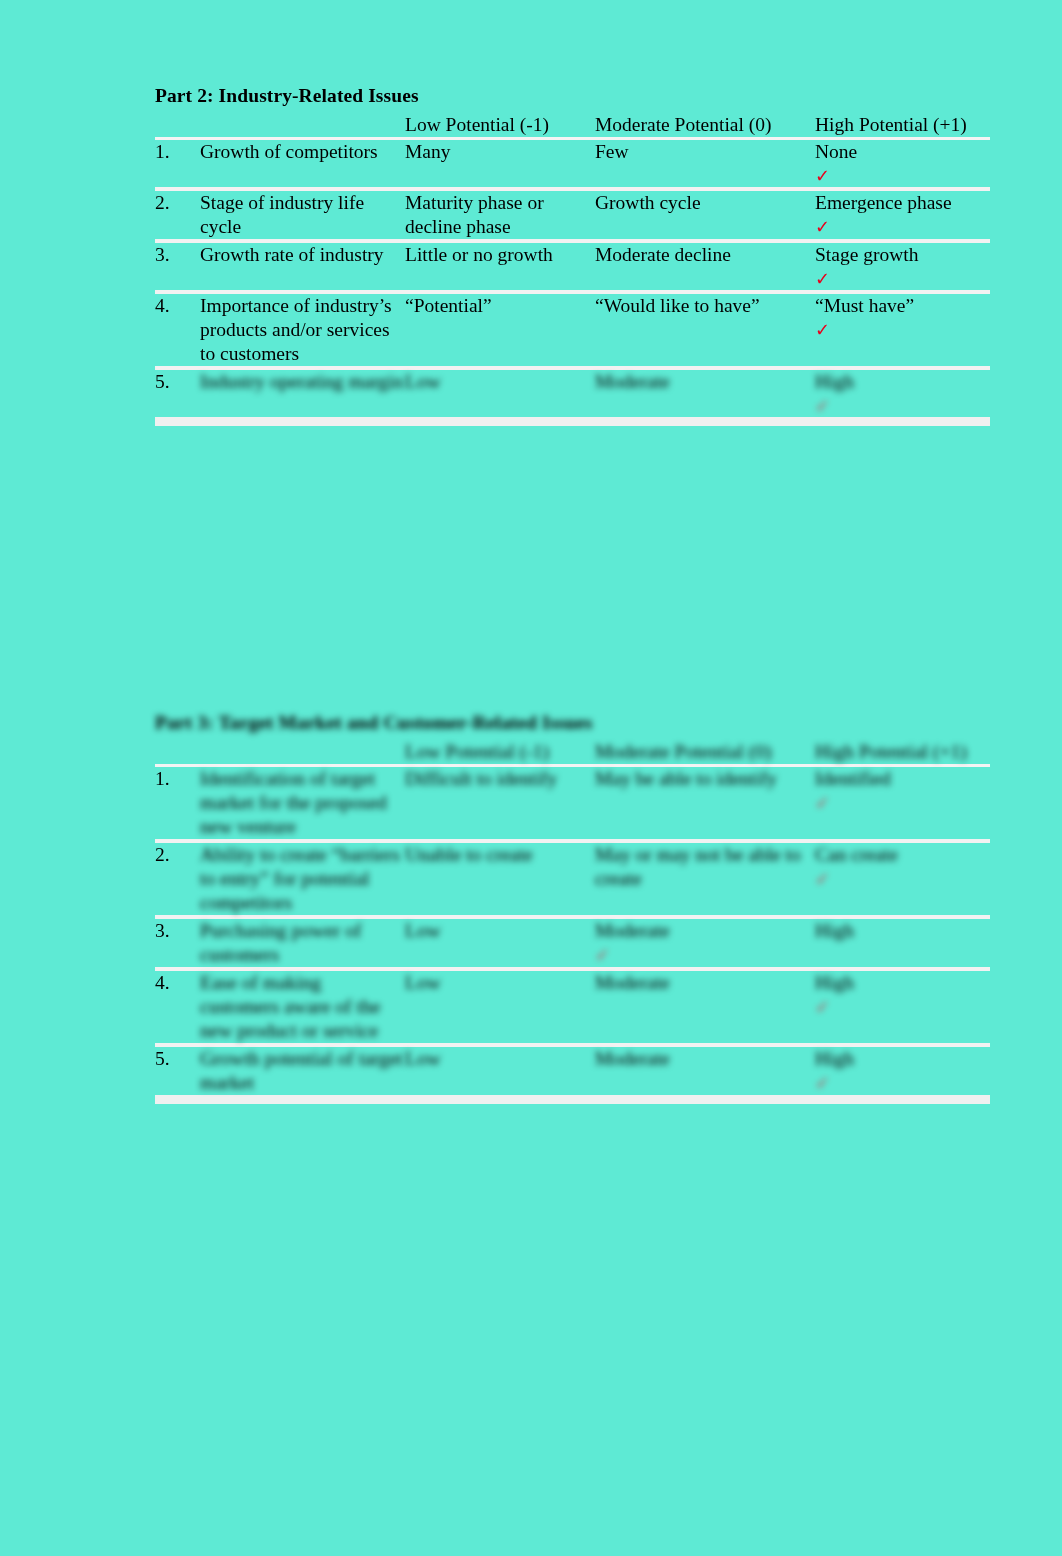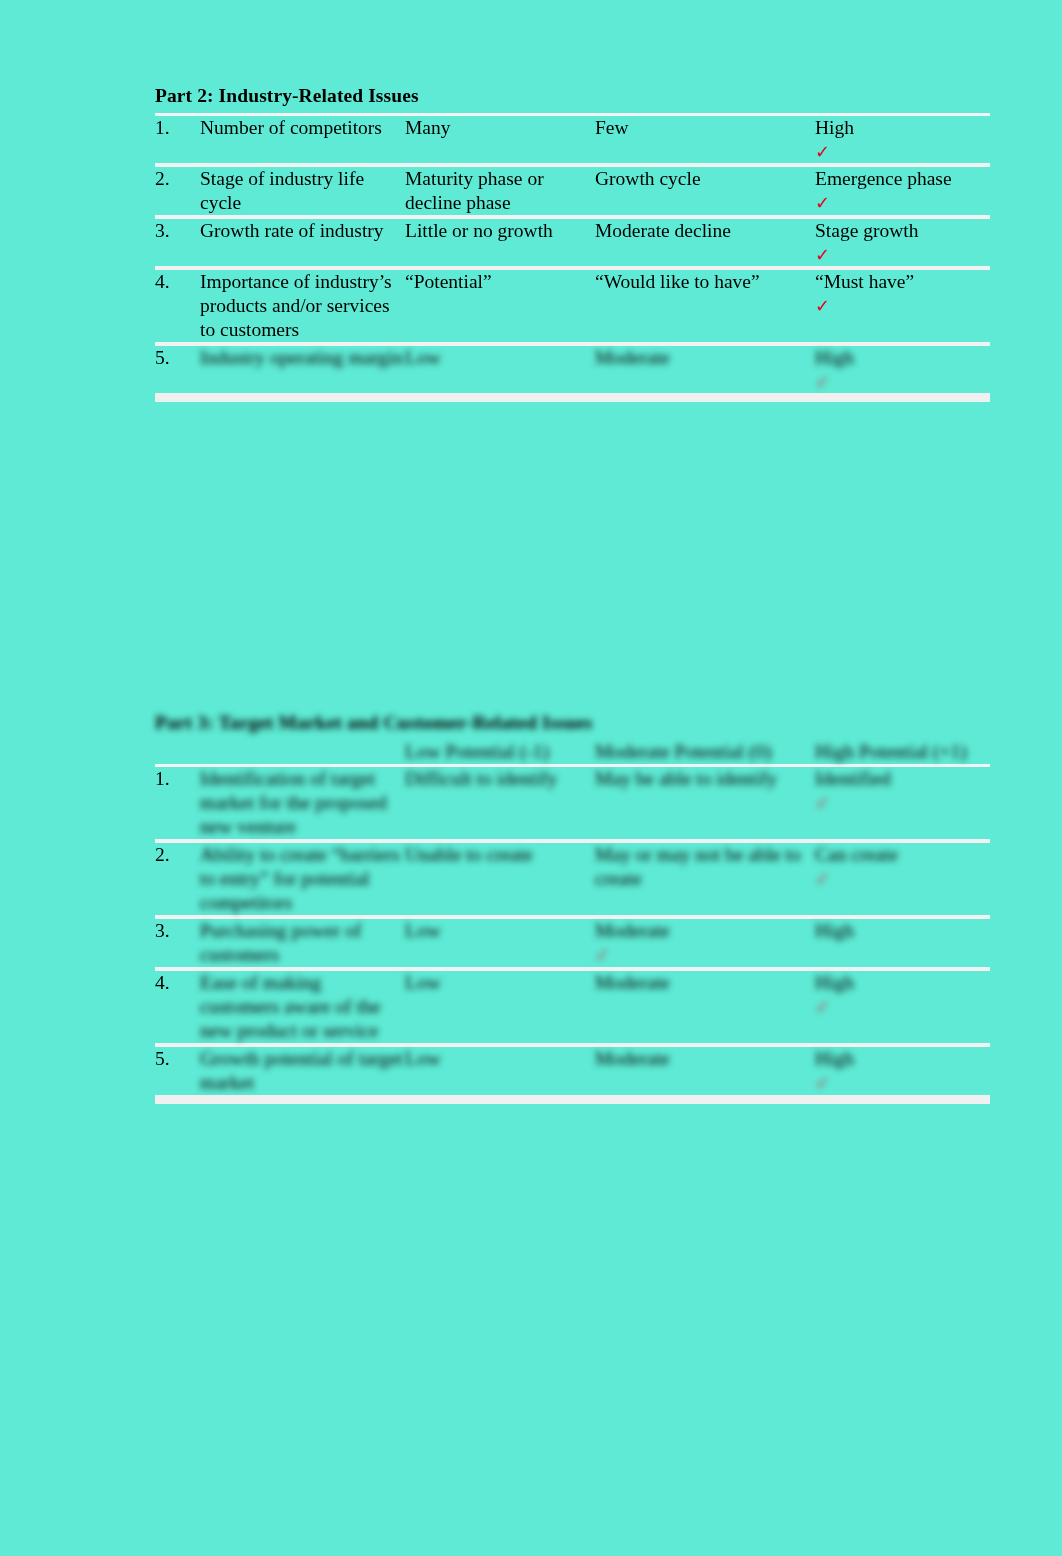--- a/index.html
+++ b/index.html
@@ -106,40 +106,47 @@
     <div class="section-title">Part 2: Industry-Related Issues</div>
     <table class="grid" id="table-1">
       <colgroup>
         <col class="c-num">
           <col class="c-item">
           <col class="c-low">
           <col class="c-mod">
           <col class="c-high">
       </colgroup>
       <tbody id="t1-body">
+          <tr class="hdr-row">
+            <td></td>
+            <td></td>
+            <td class="">Low Potential (-1)</td>
+            <td class="">Moderate Potential (0)</td>
+            <td class="">High Potential (+1)</td>
+          </tr>
           <tr class="rule-row thin">
             <td></td>
             <td></td>
             <td></td>
             <td></td>
             <td></td>
           </tr>
           <tr class="body-row">
             <td><span class="sharp-num">1.</span></td>
             <td>
-              <div class="cellwrap"><span>Number of competitors</span></div>
+              <div class="cellwrap"><span>Growth of competitors</span></div>
             </td>
             <td>
               <div class="cellwrap"><span>Many</span></div>
             </td>
             <td>
               <div class="cellwrap"><span>Few</span></div>
             </td>
             <td>
-              <div class="cellwrap"><span>High</span><span class="check" style="color: rgb(232, 0, 28);">✓</span></div>
+              <div class="cellwrap"><span>None</span><span class="check" style="color: rgb(232, 0, 28);">✓</span></div>
             </td>
           </tr>
           <tr class="rule-row">
             <td></td>
             <td></td>
             <td></td>
             <td></td>
             <td></td>
           </tr>
           <tr class="body-row">

